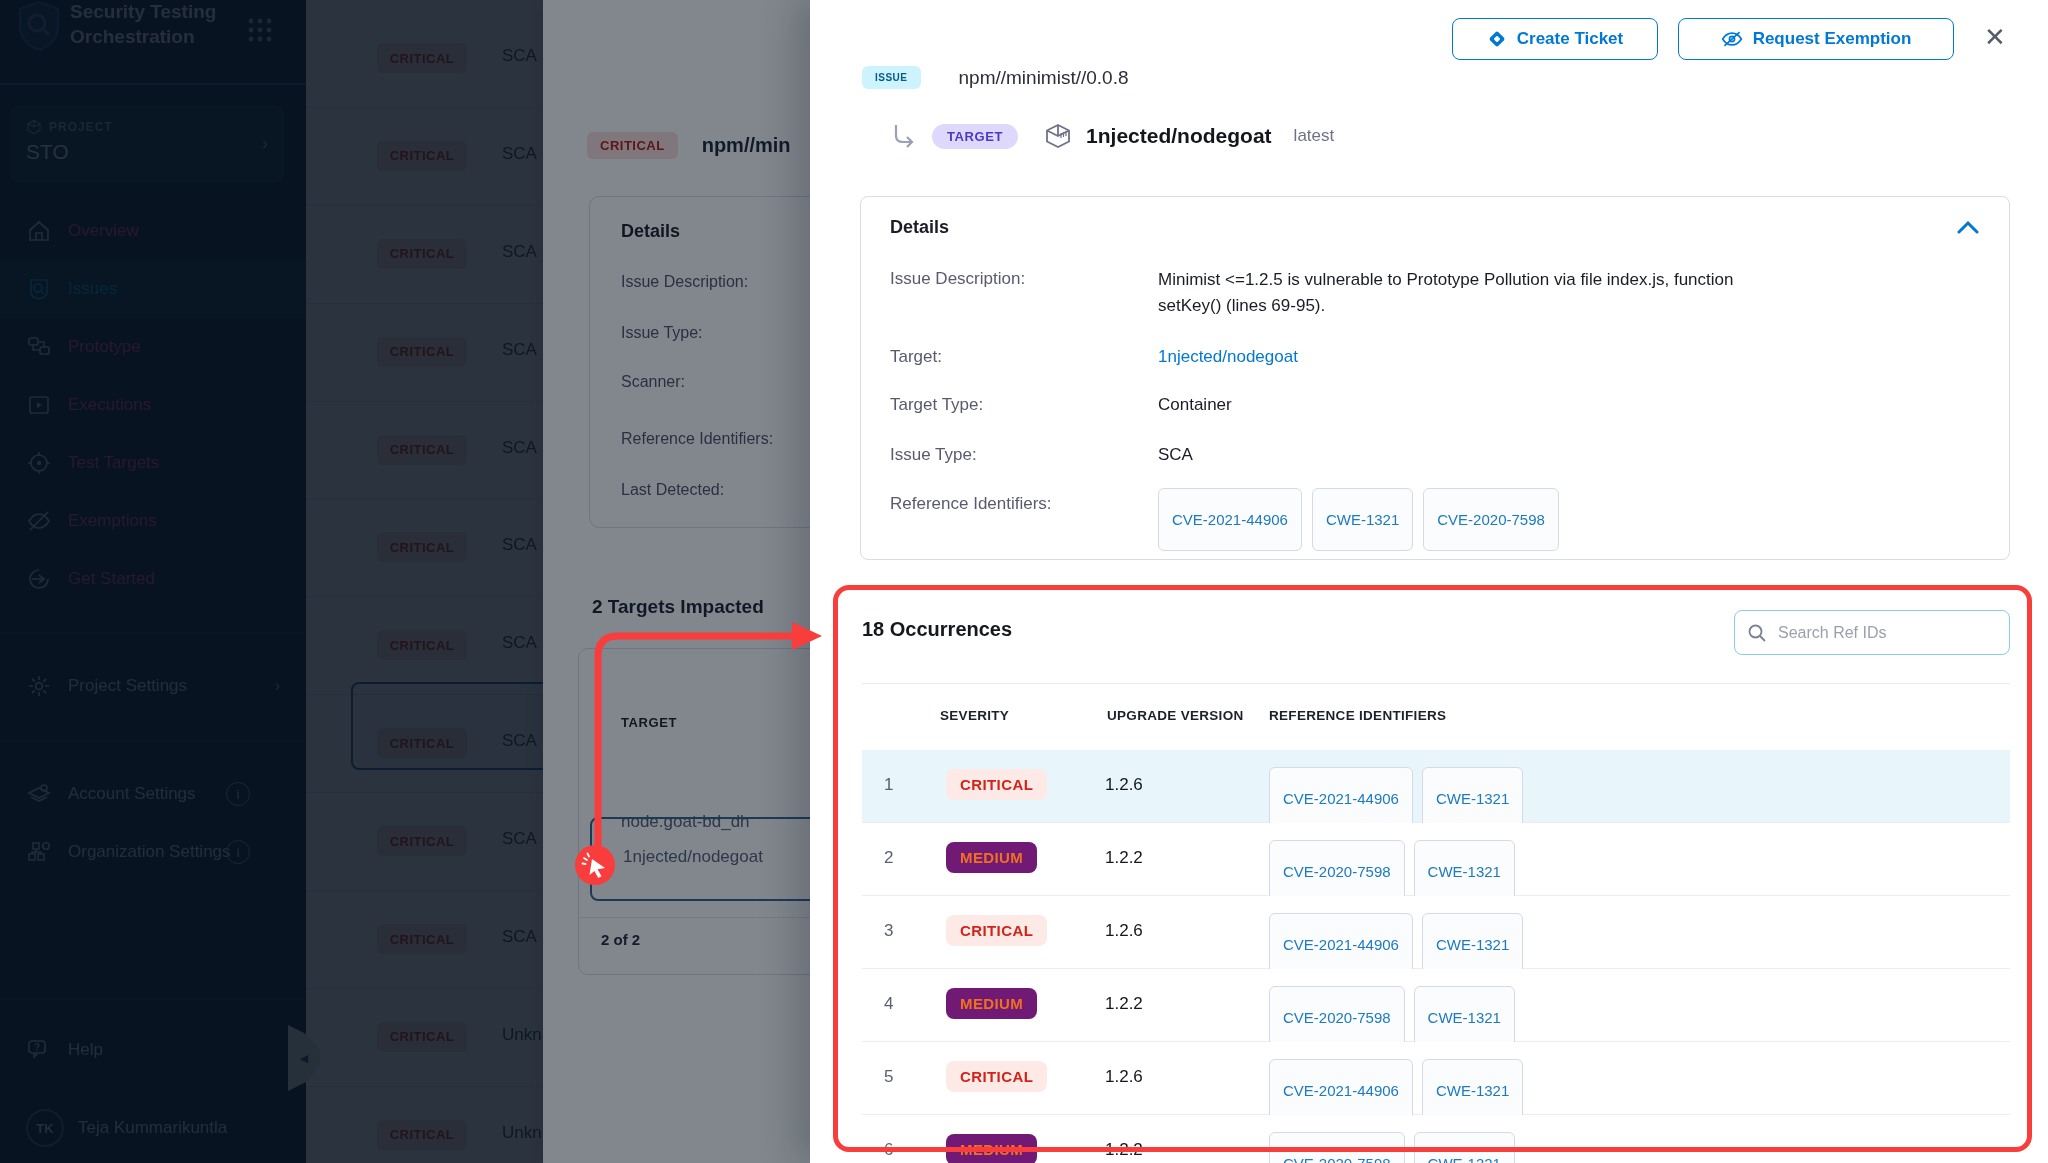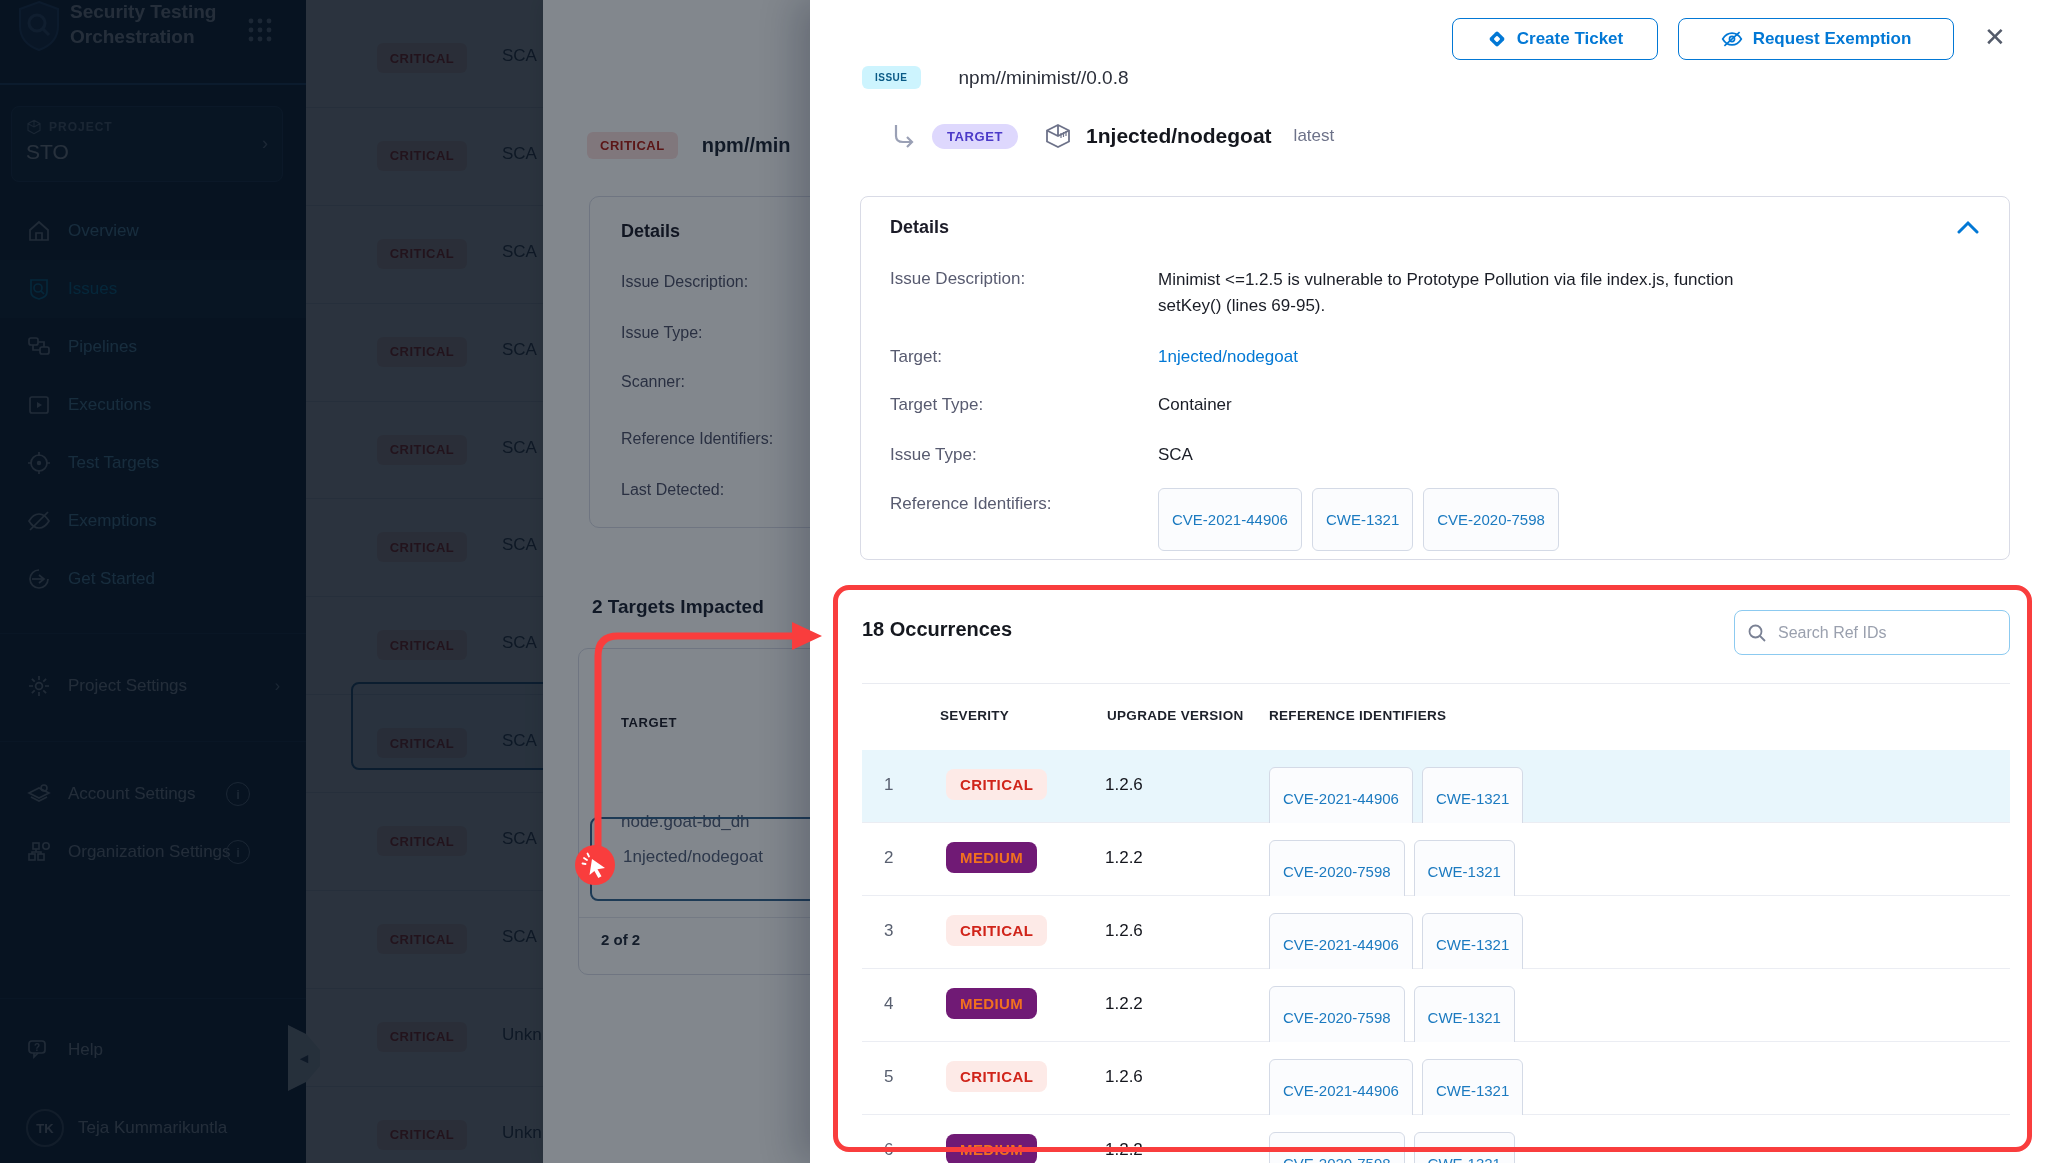--- a/index.html
+++ b/index.html
@@ -13,21 +13,21 @@
   .sb-logo{width:46px;height:52px;margin-right:8px;flex:0 0 auto;}
   .sb-title{color:#d5dee8;font-size:19px;font-weight:bold;line-height:1.3;width:170px;}
   .sb-grid{position:absolute;right:32px;top:16px;width:28px;height:28px;color:#9db0c2;}
   .sb-div-top{position:absolute;left:0;top:83px;width:306px;height:2px;background:#2e5d8f;}
   .project-card{position:absolute;left:11px;top:106px;width:272px;height:76px;background:#16334f;
      border:1px solid #2a4a6b;border-radius:8px;box-sizing:border-box;padding:12px 14px;}
   .proj-line{display:flex;align-items:center;gap:7px;color:#8fa5ba;font-size:12px;font-weight:bold;letter-spacing:1px;}
   .proj-name{color:#e8eef4;font-size:21px;margin-top:5px;}
   .proj-chev{position:absolute;right:14px;top:26px;color:#9db0c2;font-size:18px;}
   .nav{position:absolute;left:0;top:202px;width:306px;}
-  .nav-item{height:58px;display:flex;align-items:center;padding-left:26px;color:#7dd3fc;font-size:17px;cursor:pointer;}
+  .nav-item{height:58px;display:flex;align-items:center;padding-left:26px;color:#ec4899;font-size:17px;cursor:pointer;}
   .nav-item .nav-ic{width:26px;height:26px;margin-right:16px;flex:0 0 auto;color:#b9c6d4;}
   .nav-item.active{background:#14324f;color:#00ade4;}
   .nav-item.active .nav-ic{color:#00ade4;}
   .sb-div{position:absolute;left:0;width:306px;height:1px;background:#1d3a57;}
   .nav-single{position:absolute;left:0;width:306px;height:56px;display:flex;align-items:center;
      padding-left:26px;box-sizing:border-box;color:#cbd6e2;font-size:17px;}
   .nav-single .nav-ic{width:26px;height:26px;margin-right:16px;color:#b9c6d4;}
   .nav-right{position:absolute;right:26px;color:#8fa5ba;font-size:16px;}
   .info-dot{position:absolute;right:56px;width:22px;height:22px;border:1.6px solid #8fa5ba;border-radius:50%;
      color:#8fa5ba;font-size:13px;display:flex;align-items:center;justify-content:center;font-weight:bold;}
@@ -190,21 +190,21 @@
               <line x1="15" y1="15" x2="18" y2="18" stroke="currentColor" stroke-width="1.7"></line>
             </svg></span>
         <span class="nav-label">Issues</span>
       </div>
       <div class="nav-item">
         <span class="nav-ic"><svg viewBox="0 0 26 26" width="26" height="26">
               <rect x="3" y="4" width="9" height="7" rx="2" fill="none" stroke="currentColor" stroke-width="1.7"></rect>
               <rect x="14" y="13" width="9" height="7" rx="2" fill="none" stroke="currentColor" stroke-width="1.7"></rect>
               <path d="M7 11 V16 H14 M18 13 V8 H12" fill="none" stroke="currentColor" stroke-width="1.7"></path>
             </svg></span>
-        <span class="nav-label">Pipelines</span>
+        <span class="nav-label">Prototype</span>
       </div>
       <div class="nav-item">
         <span class="nav-ic"><svg viewBox="0 0 26 26" width="26" height="26">
               <rect x="4" y="5" width="18" height="16" rx="2" fill="none" stroke="currentColor" stroke-width="1.7"></rect>
               <path d="M11 10 L16 13 L11 16 Z" fill="currentColor"></path>
             </svg></span>
         <span class="nav-label">Executions</span>
       </div>
       <div class="nav-item">
         <span class="nav-ic"><svg viewBox="0 0 26 26" width="26" height="26">

